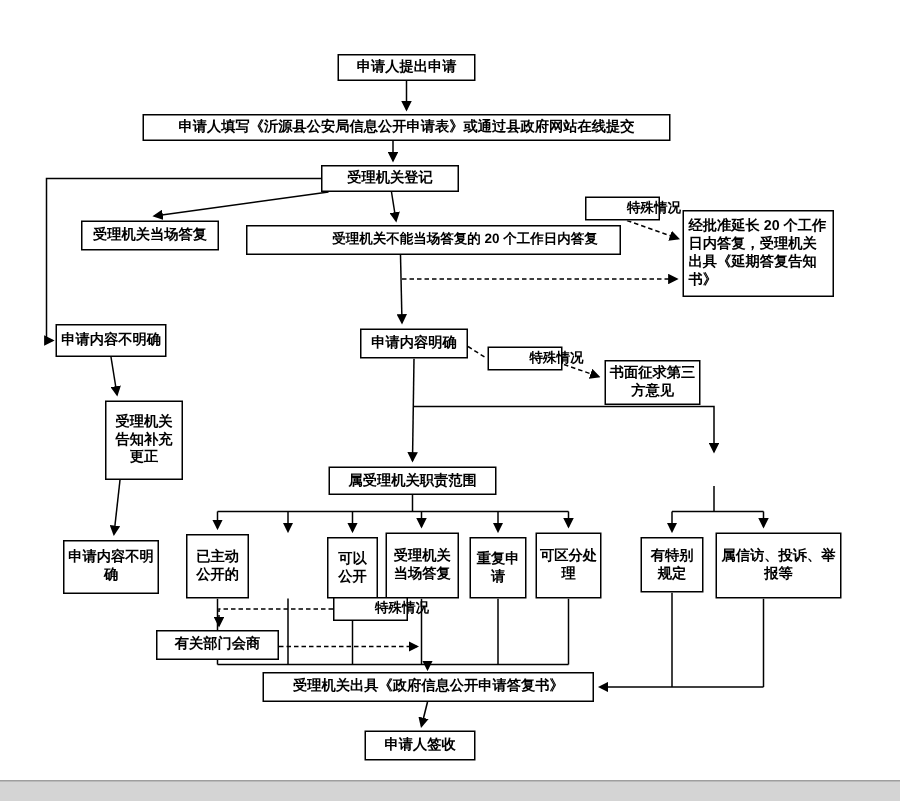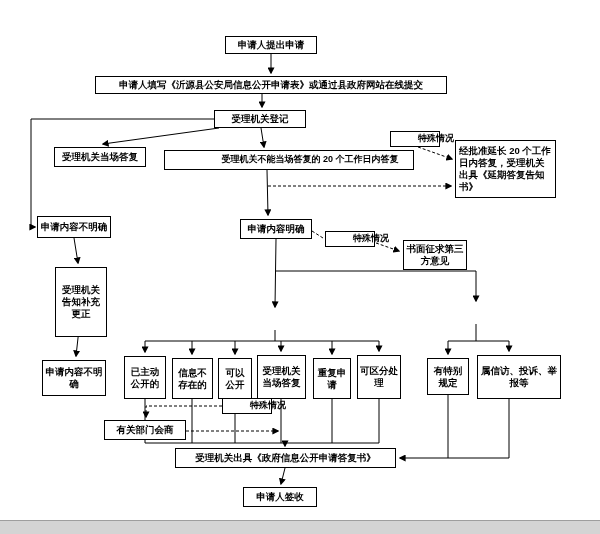--- a/index.html
+++ b/index.html
@@ -90,29 +90,29 @@
   <div class="node leftalign" style="left:455px;top:140px;width:101px;height:58px">经批准延长 20 个工作日内答复，受理机关出具《延期答复告知书》</div>
 
   <div class="node nowrap" style="left:37px;top:216px;width:74px;height:22px">申请内容不明确</div>
 
   <div class="node nowrap" style="left:240px;top:219px;width:72px;height:20px">申请内容明确</div>
 
   <div class="node nowrap small" style="left:325px;top:231px;width:50px;height:16px">特殊情况</div>
 
   <div class="node" style="left:403px;top:240px;width:64px;height:30px">书面征求第三方意见</div>
 
-  <div class="node" style="left:55px;top:267px;width:52px;height:70px">受理机关告知补充更正</div>
+  <div class="node" style="left:70px;top:267px;width:52px;height:53px">受理机关告知补充更正</div>
 
+  <div class="node nowrap" style="left:219px;top:311px;width:112px;height:19px">属受理机关职责范围</div>
 
 
   <div class="node" style="left:42px;top:360px;width:64px;height:36px">申请内容不明确</div>
 
   <div class="node" style="left:124px;top:356px;width:42px;height:43px">已主动公开的</div>
 
-  <div class="node" style="left:172px;top:358px;width:41px;height:41px">信息不存在的</div>
 
   <div class="node" style="left:218px;top:358px;width:34px;height:41px">可以公开</div>
 
   <div class="node" style="left:257px;top:355px;width:49px;height:44px">受理机关当场答复</div>
 
   <div class="node" style="left:313px;top:358px;width:38px;height:41px">重复申请</div>
 
   <div class="node" style="left:427px;top:358px;width:42px;height:37px">有特别规定</div>
 
   <div class="node" style="left:357px;top:355px;width:44px;height:44px">可区分处理</div>

